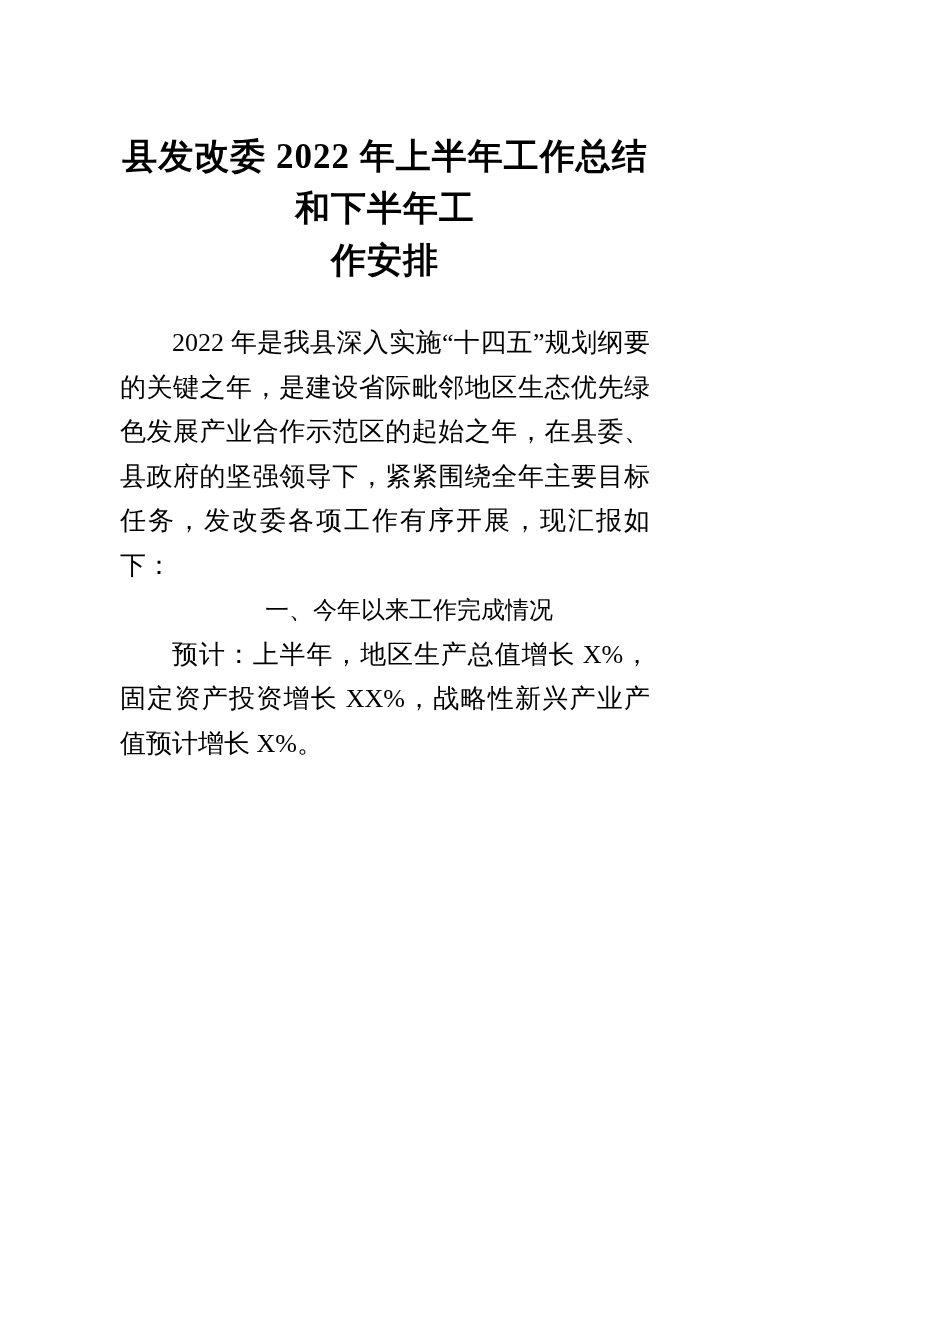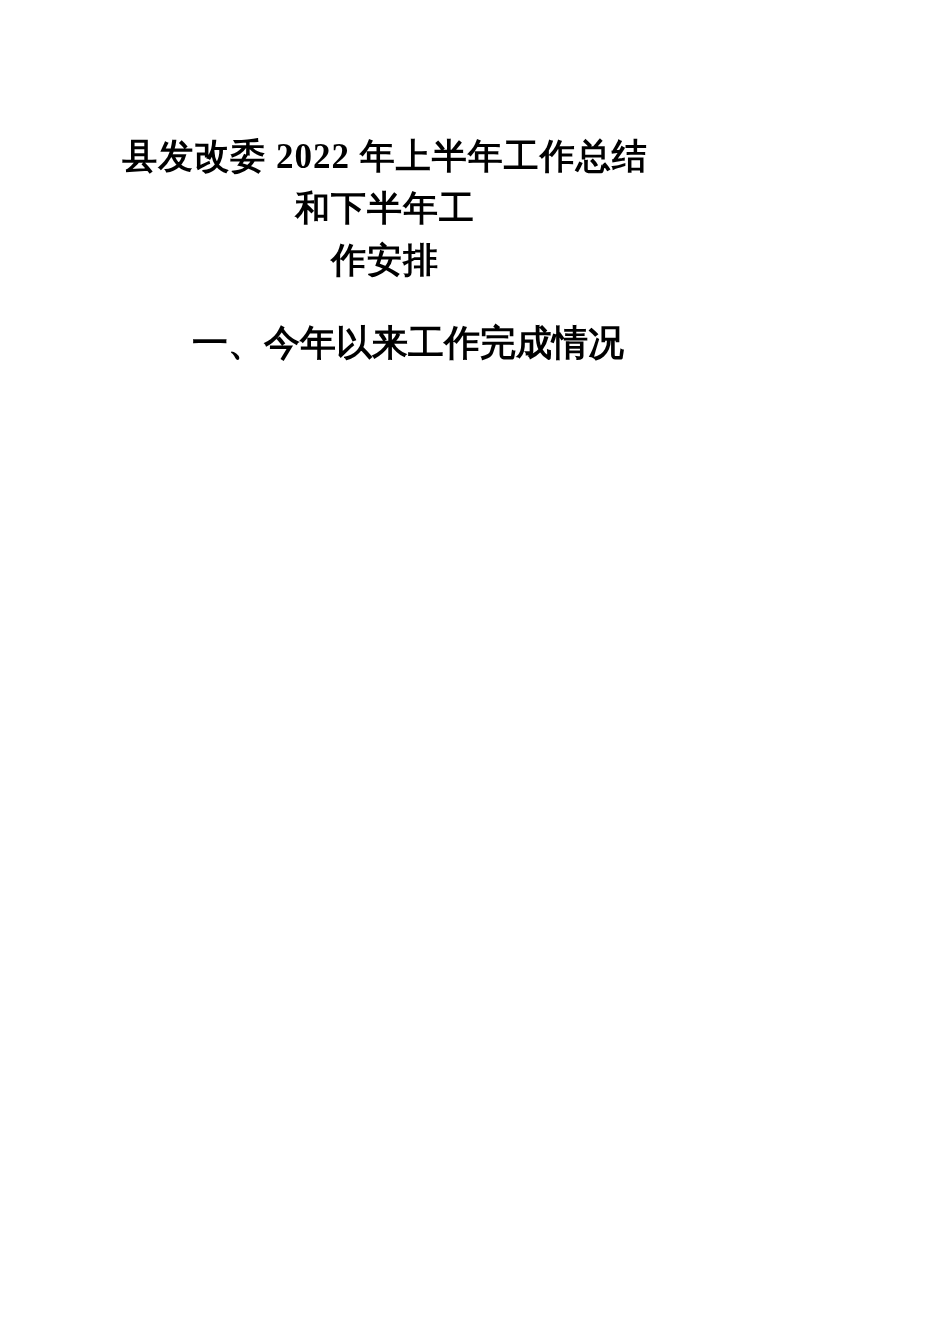--- a/index.html
+++ b/index.html
@@ -38,32 +38,34 @@
     margin: 0;
     font-family: "Liberation Serif", serif;
     font-size: 26px;
     line-height: 44.5px;
     text-align: justify;
     text-indent: 2em;
     word-break: break-all;
   }
   .para.heading {
     font-family: "Liberation Sans", sans-serif;
-    font-weight: 700;
-    font-size: 36px;
-    text-align: left;
+    font-weight: 400;
+    font-size: 24px;
+    text-align: center;
   }
   .para .lead {
     font-weight: 700;
   }
 </style>
 </head>
 <body>
 
 <div class="page">
   <h1 class="doc-title">
     <span>县发改委 2022 年上半年工作总结和下半年工</span><br>
     <span>作安排</span>
   </h1>
   <div class="content">
+      <p class="para">2022 年是我县深入实施“十四五”规划纲要的关键之年，是建设省际毗邻地区生态优先绿色发展产业合作示范区的起始之年，在县委、县政府的坚强领导下，紧紧围绕全年主要目标任务，发改委各项工作有序开展，现汇报如下：</p>
       <p class="para heading">一、今年以来工作完成情况</p>
+      <p class="para">预计：上半年，地区生产总值增长 X%，固定资产投资增长 XX%，战略性新兴产业产值预计增长 X%。</p>
     </div>
 </div>
 
 </body></html>

